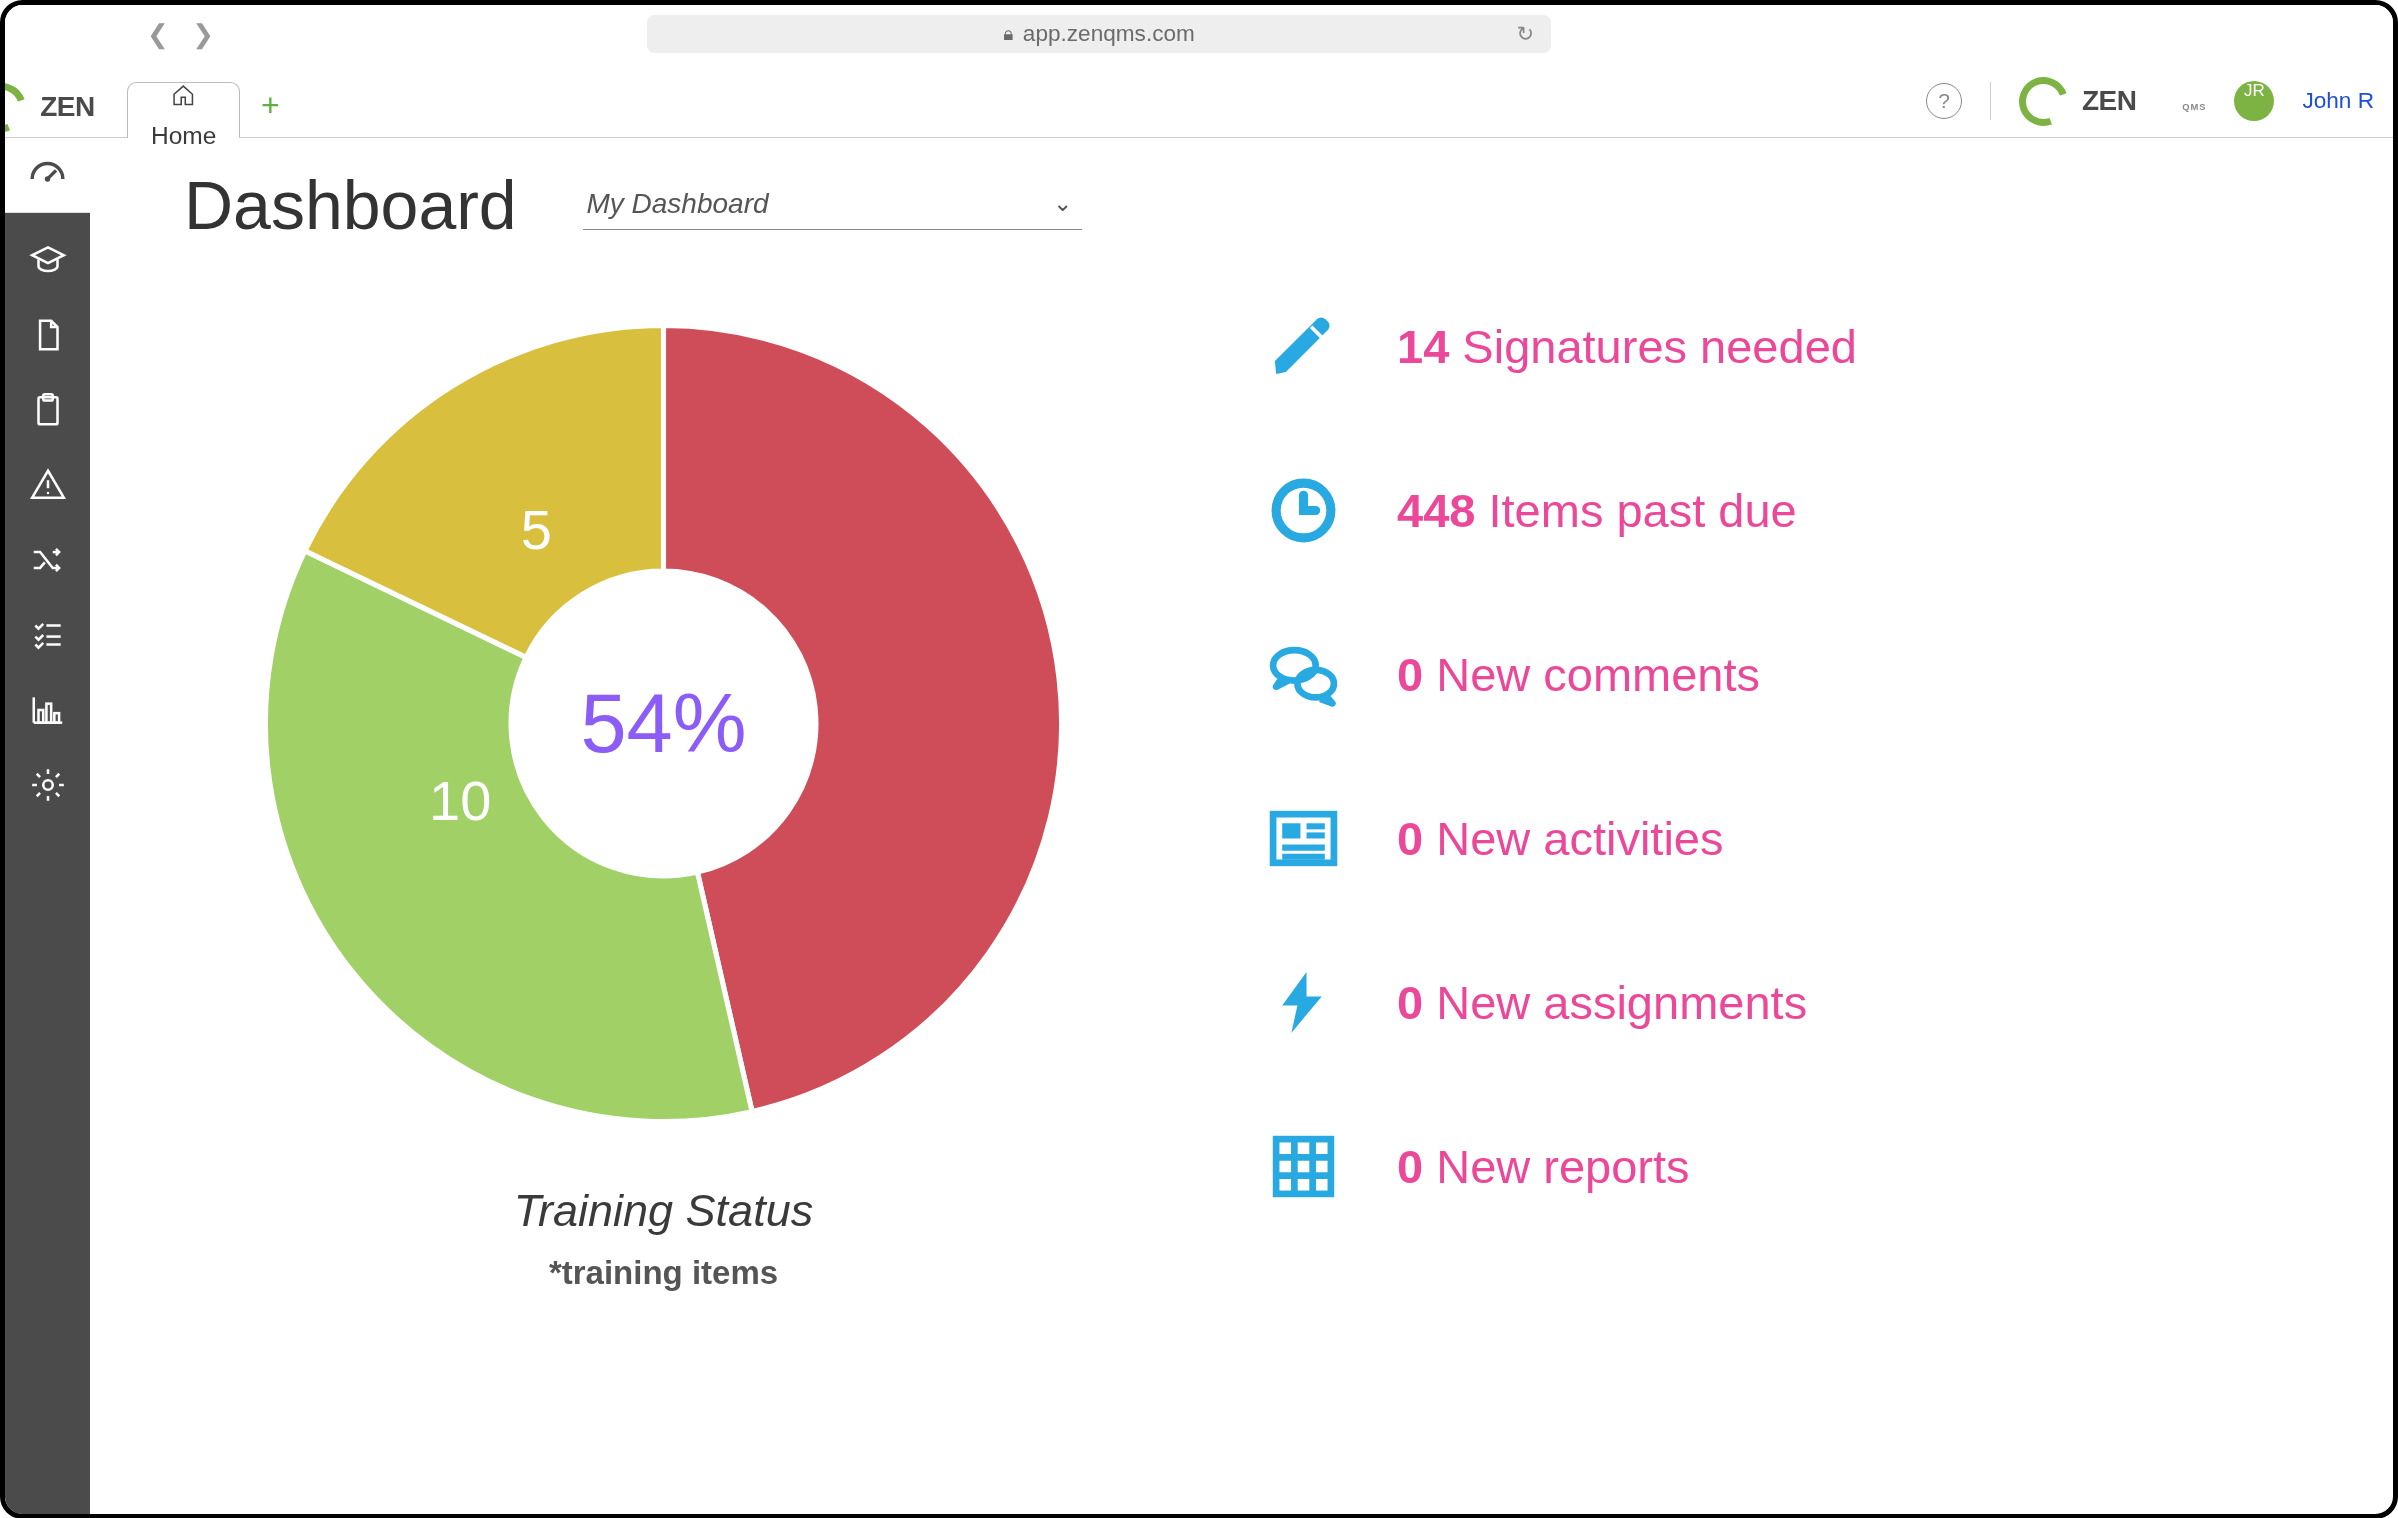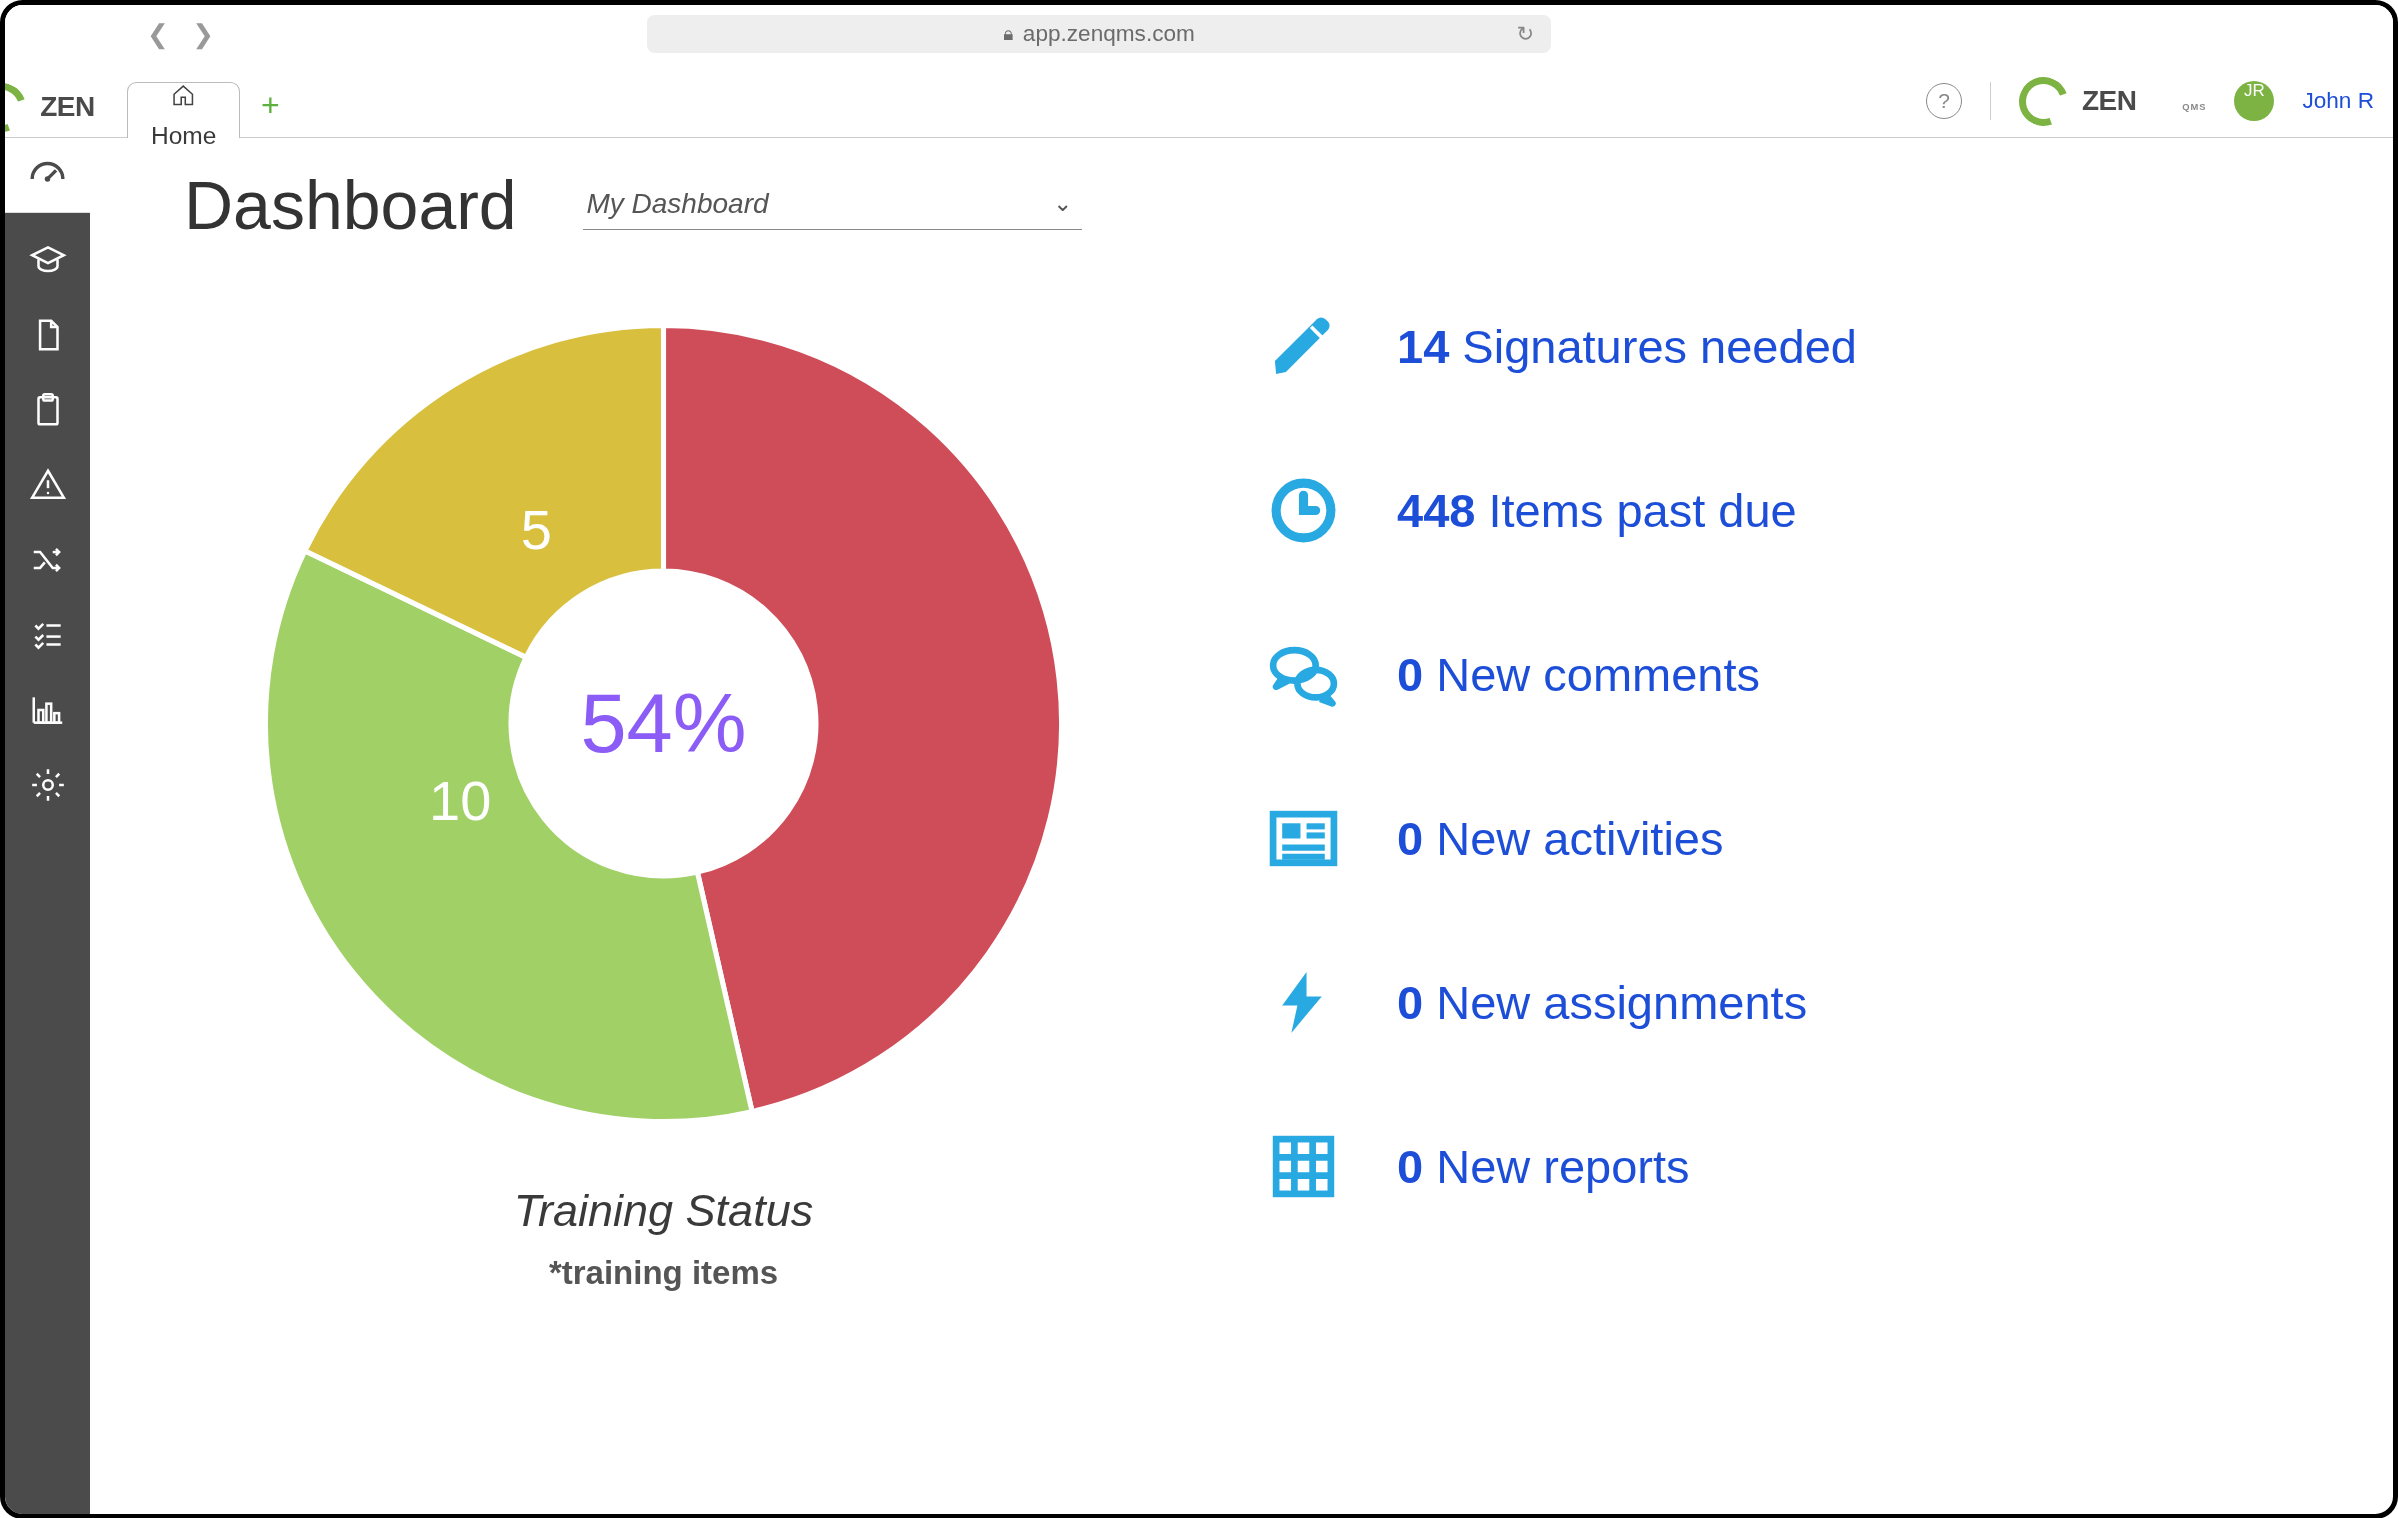--- a/index.html
+++ b/index.html
@@ -53,21 +53,21 @@
 .donut-wrap svg { width:847px; height:847px; transform: rotate(-90deg); }
 .donut-center { position:absolute; top:50%; left:50%; transform:translate(-50%,-50%); font-size:83px; color:#8b5cf6; font-weight:400; }
 .slice-label { position:absolute; font-size:56px; color:#fff; font-weight:400; }
 .chart-title { font-size:45px; font-style:italic; color:#3a3a3a; margin-top:38px; font-weight:500; }
 .chart-sub { font-size:33px; color:#555; margin-top:17px;font-weight:bold; }
 
 .stats { display:flex; flex-direction:column; gap: 89px; margin-top: 9.4px; }
 .stat-row { display:flex; align-items:center; gap: 47px; }
 .stat-icon { width:94px; height:75px; display:flex; align-items:center; justify-content:center; }
 .stat-icon svg { width:73px; height:73px; }
-.stat-text { font-size:47px; color:#1d4ed8; }
+.stat-text { font-size:47px; color:#ec4899; }
 .stat-text b { font-weight:700; }
 </style>
 </head>
 <body>
 
 <div class="window">
 
   <div class="browser-bar">
     <div class="nav-arrows">
       <span class="nav-arrow">❮</span>

